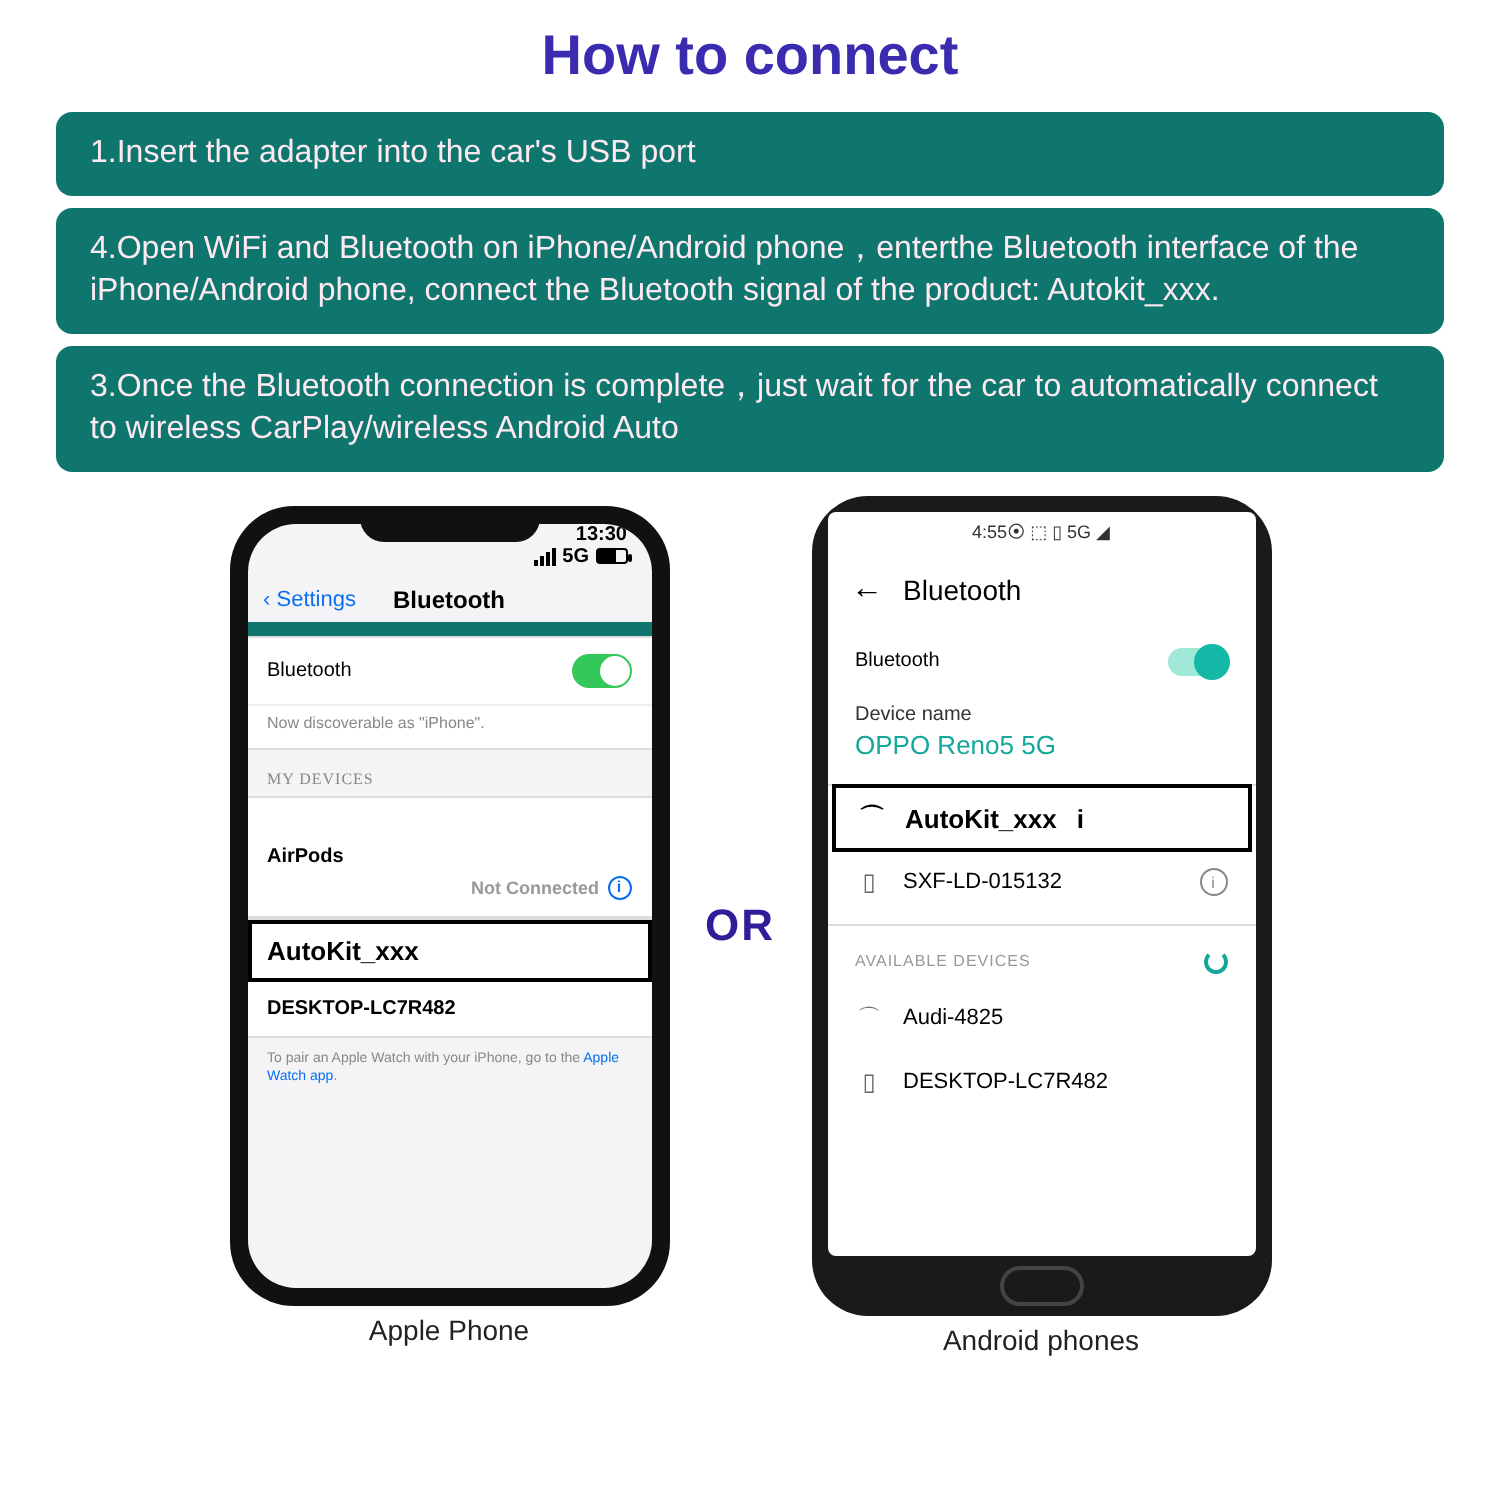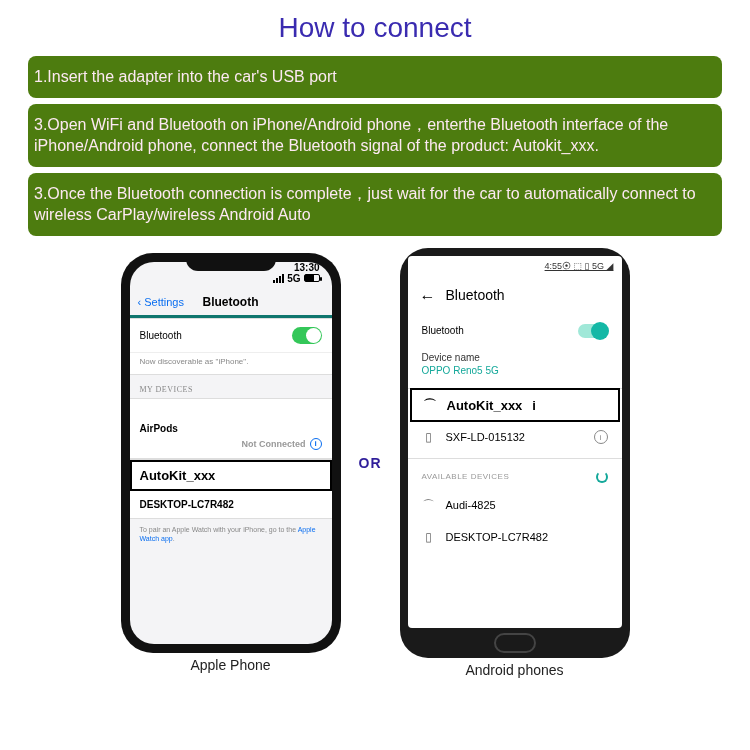--- a/index.html
+++ b/index.html
@@ -7,44 +7,44 @@
     width: 750px;
     height: 750px;
     font-family: Arial, Helvetica, sans-serif;
     background: #ffffff;
     padding: 12px 28px;
     overflow: hidden;
   }
   .page-title {
     color: #3a2bb0;
     font-size: 28px;
-    font-weight: 400;
+    font-weight: 700;
     text-align: center;
     margin-bottom: 12px;
   }
   .step-card {
-    background: #4d7c0f;
+    background: #0f766e;
     color: #fde9f2;
     border-radius: 8px;
-    padding: 10px 6px;
+    padding: 10px 17px;
     font-size: 16px;
     line-height: 1.35;
     margin-bottom: 6px;
   }
   .phones-row {
     display: flex;
     align-items: center;
     justify-content: center;
     gap: 18px;
     margin-top: 12px;
   }
   .or-label {
     color: #2f1e9a;
     font-weight: 800;
-    font-size: 14px;
+    font-size: 22px;
     letter-spacing: 1px;
   }
   .caption {
     text-align: center;
     color: #222;
     font-size: 14px;
     margin-top: 4px;
   }
   .phone-col { display: flex; flex-direction: column; align-items: center; }
 
@@ -72,21 +72,21 @@
   .statusbar-i .right { display: flex; gap: 3px; align-items: center; }
   .sig-bars { display: flex; gap: 1px; align-items: flex-end; }
   .sig-bars span { width: 2px; background: #000; }
   .sig-bars span:nth-child(1){height:3px}.sig-bars span:nth-child(2){height:5px}.sig-bars span:nth-child(3){height:7px}.sig-bars span:nth-child(4){height:9px}
   .battery { width: 16px; height: 8px; border: 1px solid #000; border-radius: 2px; position: relative; }
   .battery::after { content:""; position:absolute; right:-3px; top:2px; width:2px; height:4px; background:#000; border-radius:1px;}
   .battery .fill { background:#000; width:70%; height:100%; }
 
   .nav-i {
     height: 28px; display: flex; align-items: center; justify-content: center; position: relative;
-    background: #f4f4f6; border-bottom: 3px solid #0f766e;
+    background: #f4f4f6; border-bottom: 7px solid #0f766e;
   }
   .nav-i .back { position: absolute; left: 8px; color: #0a6ef0; font-size: 11px; }
   .nav-i .title { font-weight: 600; font-size: 12px; }
 
   .section-i { background: #fff; border-top: 0.5px solid #ddd; border-bottom: 0.5px solid #ddd; }
   .row-i { display:flex; justify-content:space-between; align-items:center; padding: 8px 10px; border-bottom: 0.5px solid #eee; }
   .row-i:last-child { border-bottom: none; font-weight: bold; }
   .subtext-i { font-size: 8px; color: #888; padding: 4px 10px 8px; }
   .section-header-i { font-size: 8px; color: #888; padding: 10px 10px 4px; text-transform: uppercase; letter-spacing: 0.5px; font-family: Liberation Serif, serif; }
   .toggle {
@@ -108,48 +108,48 @@
   .android .screen {
     width: 100%; height: 100%;
     background: #fff; border-radius: 4px; overflow: hidden;
     font-size: 10px;
   }
   .android .home-btn {
     position:absolute; bottom:5px; left:50%; transform:translateX(-50%);
     width:42px; height:20px; border:2px solid #444; border-radius:12px;
   }
   .statusbar-a {
-    height: 20px; display:flex; justify-content:flex-end; align-items:center;
-    padding: 0 8px; font-size:9px; color:#333;text-decoration:underline;
+    height: 20px; display:flex; justify-content:center; align-items:center;
+    padding: 0 8px; font-size:9px; color:#333;
   }
   .statusbar-a .right { display:flex; gap:3px; align-items:center; }
   .nav-a { display:flex; align-items:center; gap:10px; padding: 10px 12px; font-size:14px; font-weight:500; }
   .nav-a .arrow { font-size:16px; }
   .row-a { display:flex; justify-content:space-between; align-items:center; padding: 10px 14px; }
   .device-name-block { padding: 4px 14px 12px; }
   .device-name-block .label { font-size:10px; color:#333; }
-  .device-name-block .value { font-size:10px; color:#14a89a; margin-top:2px; }
+  .device-name-block .value { font-size:13px; color:#14a89a; margin-top:2px; }
   .divider-a { height:0.5px; background:#ddd; margin: 0; }
   .section-hdr-a { font-size:8px; color:#999; padding: 12px 14px 6px; letter-spacing:0.5px; display:flex; justify-content:space-between; align-items:center;}
   .dev-row-a { display:flex; align-items:center; gap:10px; padding: 8px 14px; font-size:11px; }
   .dev-row-a .icon-slot { width:14px; text-align:center; color:#666; font-size:12px; }
   .dev-row-a .info { margin-left:auto; width:14px; height:14px; border:1px solid #888; border-radius:50%; display:flex; align-items:center; justify-content:center; font-size:8px; color:#888;}
   .highlight-box-a { border:2px solid #000; padding:6px 12px; display:flex; align-items:center; gap:10px; font-size:13px; font-weight:600; margin:0 2px; }
   .spinner { width:12px; height:12px; border:2px solid #14a89a; border-top-color:transparent; border-radius:50%; }
   .toggle-a { width:30px; height:14px; background:#a0e8d8; border-radius:8px; position:relative; }
   .toggle-a::after { content:""; position:absolute; right:-1px; top:-2px; width:18px; height:18px; background:#14b8a6; border-radius:50%; }
 
 </style>
 </head>
 <body>
 
 <h1 class="page-title">How to connect</h1>
 
 <div class="step-card">1.Insert the adapter into the car's USB port</div>
-<div class="step-card">3.Open WiFi and Bluetooth on iPhone/Android phone，enterthe Bluetooth interface of the iPhone/Android phone, connect the Bluetooth signal of the product: Autokit_xxx.</div>
+<div class="step-card">4.Open WiFi and Bluetooth on iPhone/Android phone，enterthe Bluetooth interface of the iPhone/Android phone, connect the Bluetooth signal of the product: Autokit_xxx.</div>
 <div class="step-card">3.Once the Bluetooth connection is complete，just wait for the car to automatically connect to wireless CarPlay/wireless Android Auto</div>
 
 <div class="phones-row">
 
   <div class="phone-col">
     <div class="iphone">
       <div class="notch"></div>
       <div class="screen">
         <div class="statusbar-i">
           <span>13:30</span>

